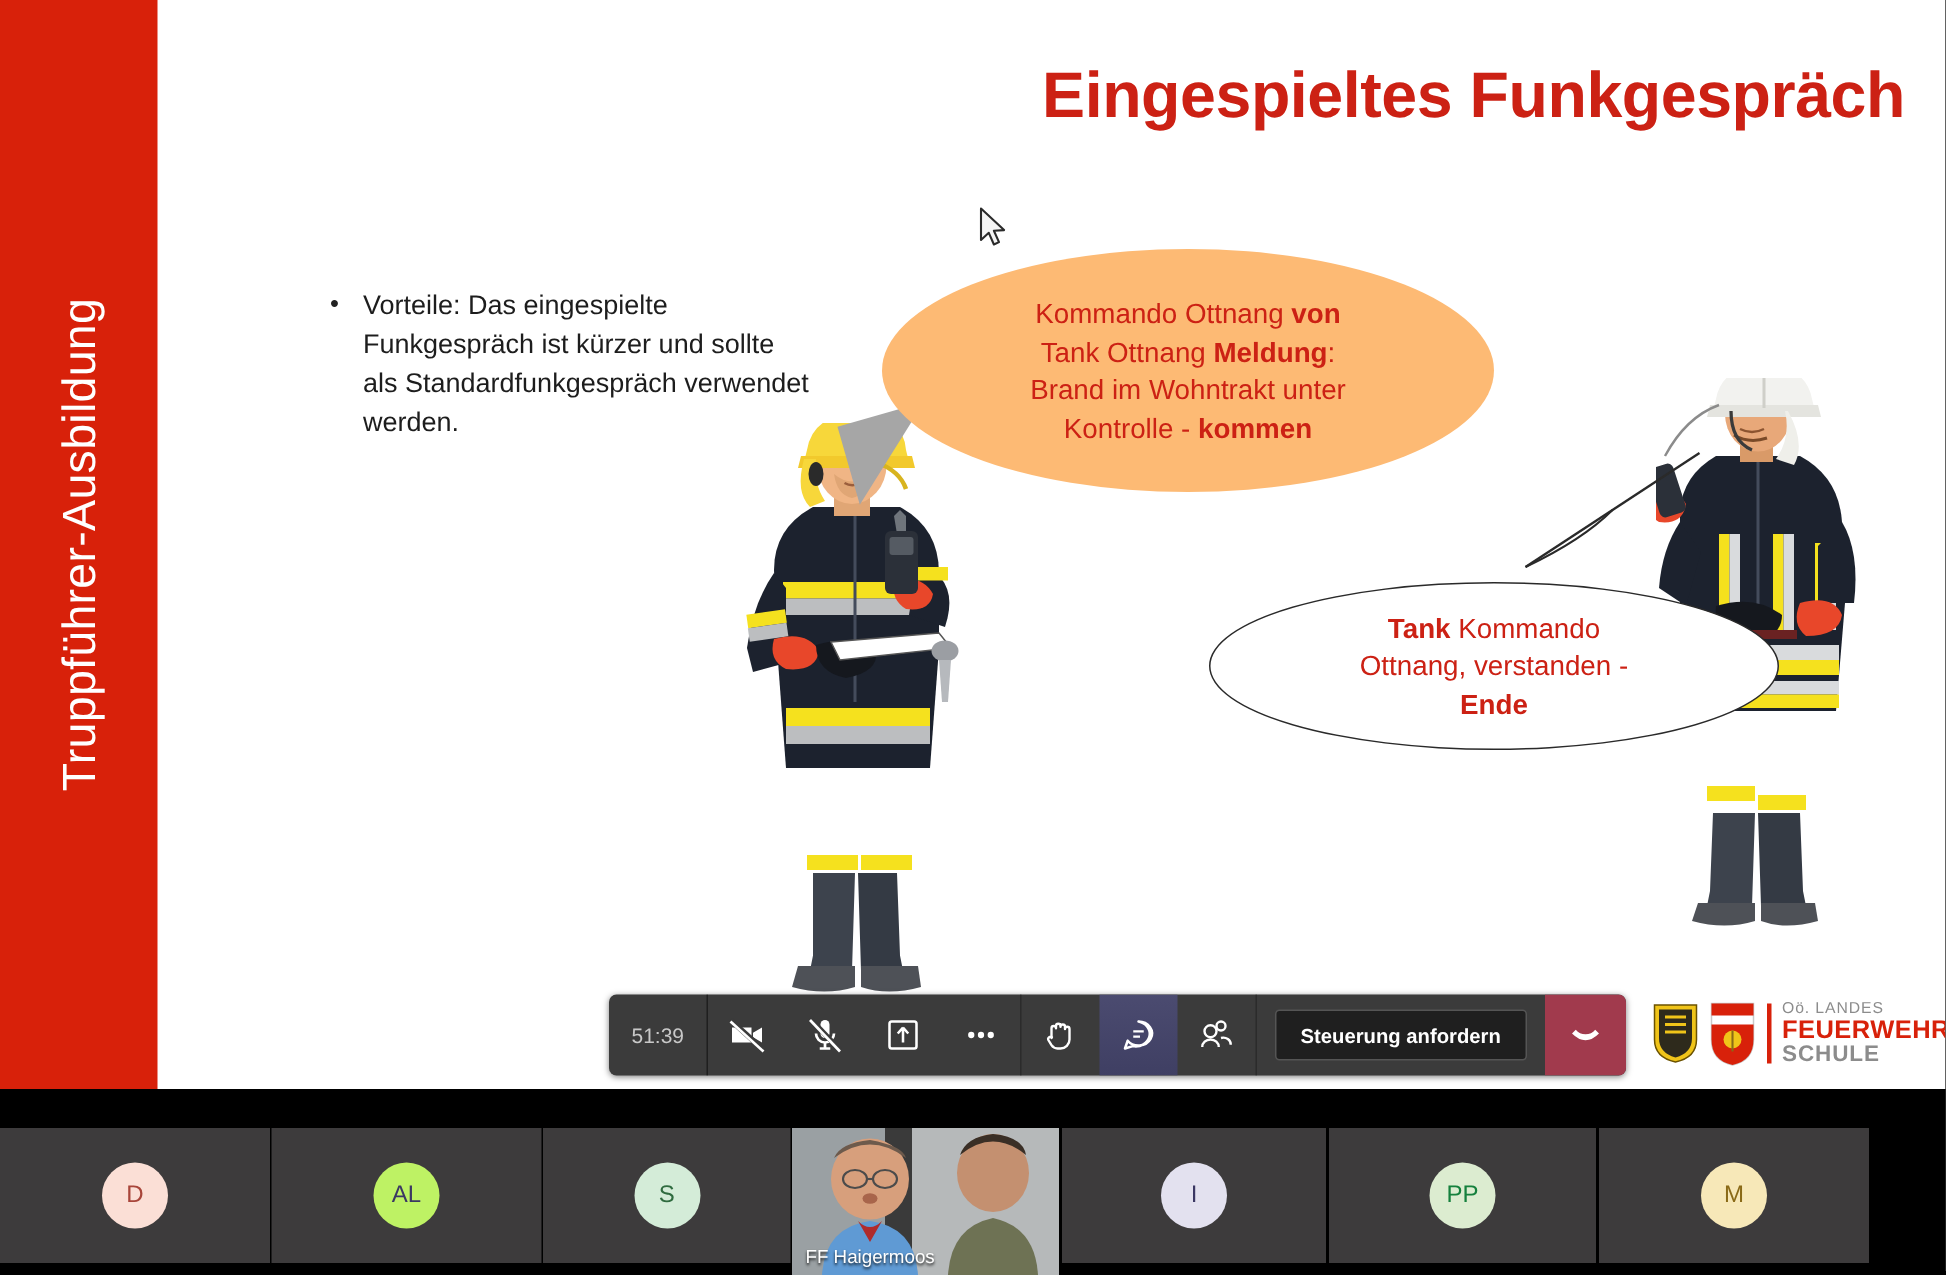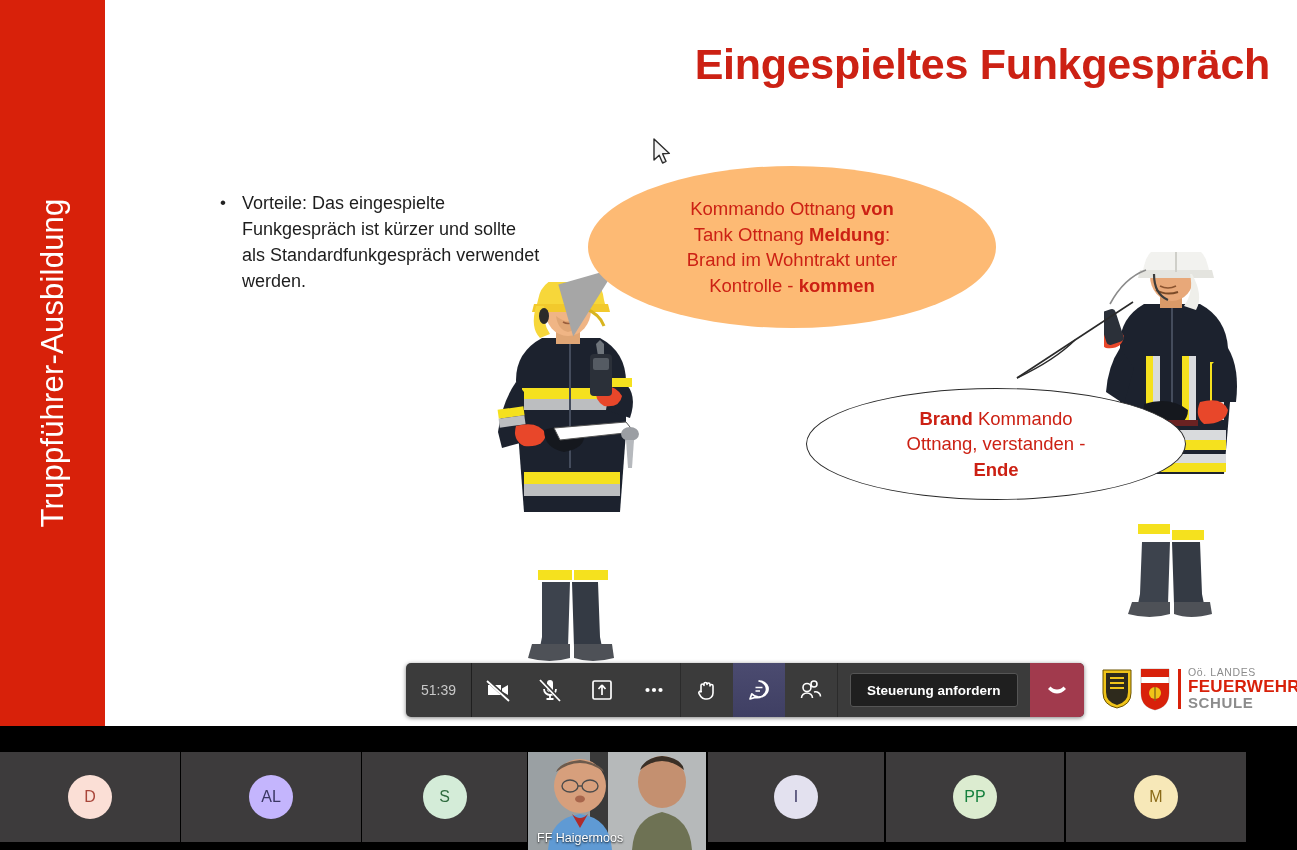--- a/index.html
+++ b/index.html
@@ -321,21 +321,21 @@
         <span>Kontrolle - </span><b>kommen</b>
       </div>
     </div>
 
     <svg class="bubble-white-tail" viewBox="0 0 120 80">
       <path d="M2 78 L118 2" stroke="#2a2a2a" stroke-width="1.6" fill="none"></path>
       <path d="M2 78 Q40 60 60 40" stroke="#2a2a2a" stroke-width="1.4" fill="none"></path>
     </svg>
     <div class="bubble-white">
       <div class="bubble-text">
-        <b>Brand</b><span> Kommando</span><br>
+        <b>Tank</b><span> Kommando</span><br>
         <span>Ottnang, verstanden -</span><br>
         <b>Ende</b>
       </div>
     </div>
 
     <div class="logo-wrap">
       <svg class="logo-crest" viewBox="0 0 30 40">
         <path d="M1 1 L29 1 L29 24 Q29 36 15 39 Q1 36 1 24 Z" fill="#f0c419" stroke="#6b5200" stroke-width="1"></path>
         <path d="M4 4 L26 4 L26 23 Q26 33 15 36 Q4 33 4 23 Z" fill="#2e2a1c"></path>
         <path d="M8 9 L22 9 M8 14 L22 14 M8 19 L22 19" stroke="#f0c419" stroke-width="2"></path>
@@ -452,21 +452,21 @@
   </div>
 
   <div class="blackband"></div>
 
   <div class="strip">
 
     <div class="tile" style="left:0px; width:180px;">
       <div class="avatar" style="background: rgb(251, 223, 214); color: rgb(168, 69, 58);">D</div>
     </div>
     <div class="tile" style="left:181px; width:180px;">
-      <div class="avatar" style="background: #c4b5fd; color: rgb(59, 55, 99);">AL</div>
+      <div class="avatar" style="background: #bef264; color: rgb(59, 55, 99);">AL</div>
     </div>
     <div class="tile" style="left:362px; width:165px;">
       <div class="avatar" style="background: rgb(212, 236, 216); color: rgb(47, 107, 63);">S</div>
     </div>
 
     <div class="tile" style="left:708px; width:176px;">
       <div class="avatar" style="background: rgb(227, 225, 239); color: rgb(59, 55, 99);">I</div>
     </div>
     <div class="tile" style="left:886px; width:178px;">
       <div class="avatar" style="background: rgb(220, 236, 208); color: #15803d;">PP</div>

